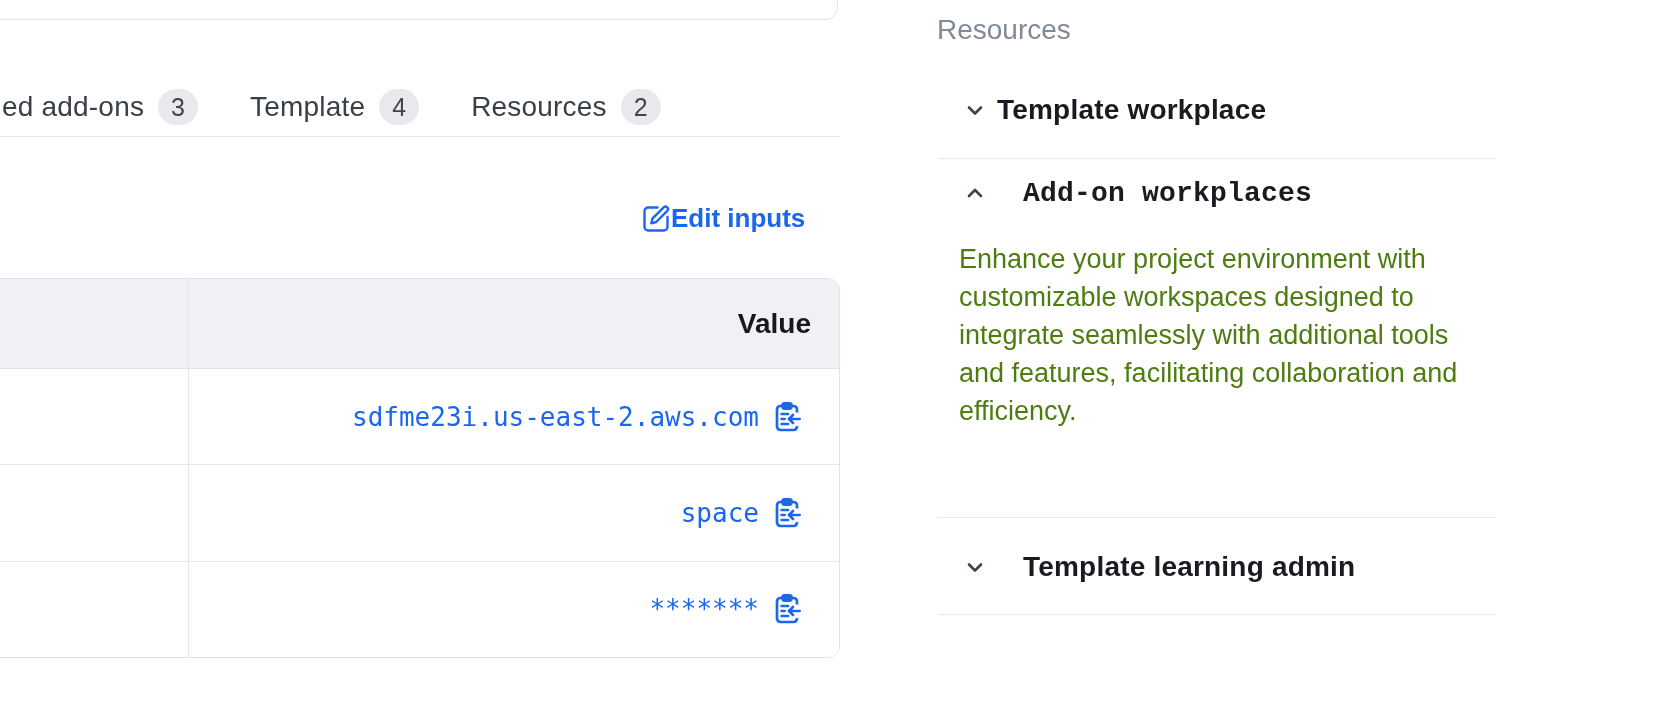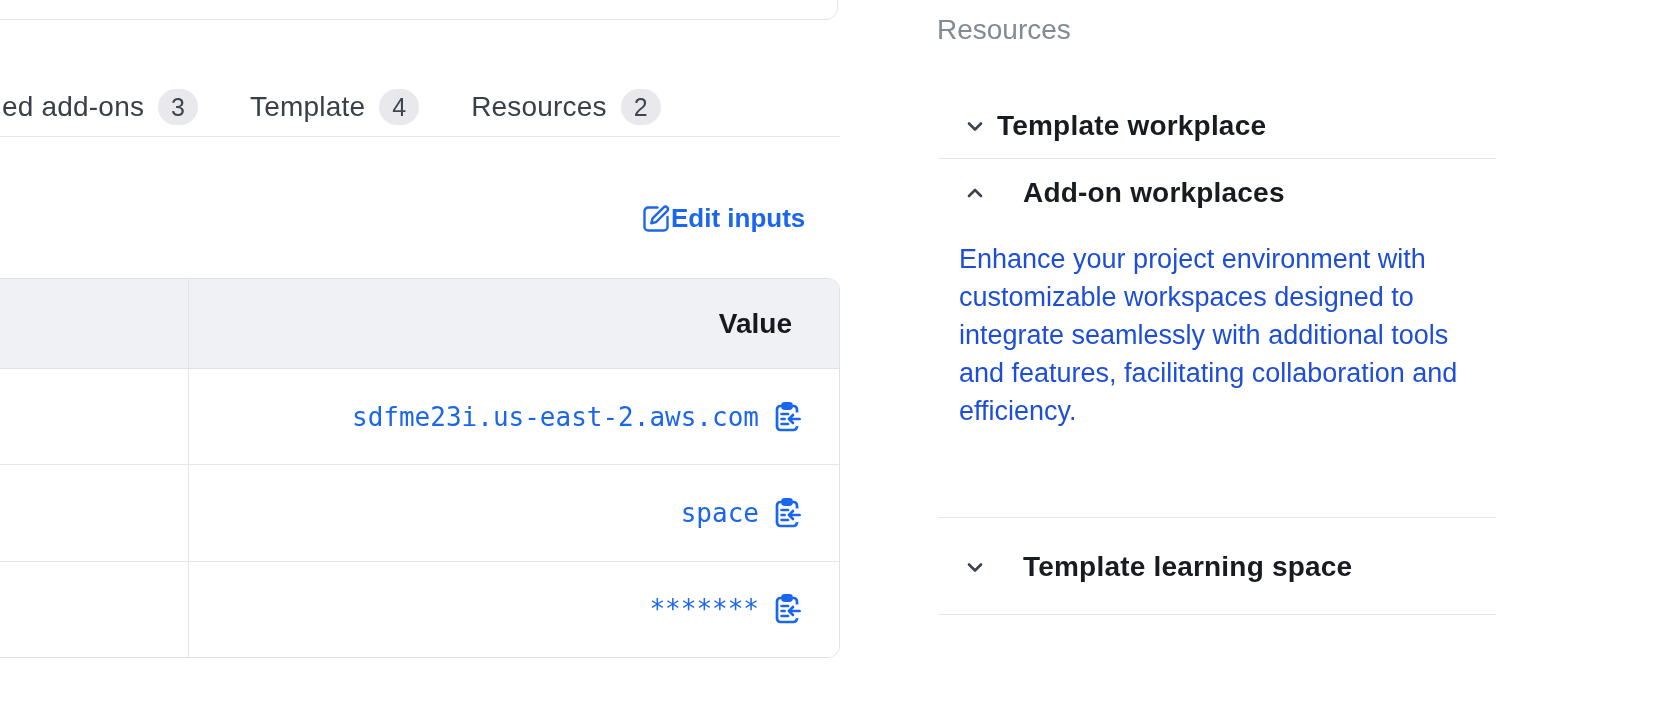--- a/index.html
+++ b/index.html
@@ -32,37 +32,37 @@
   .inputs-table { position: absolute; left: -212px; top: 278px; width: 1052px; height: 380px;
     background: #fff; border: 1px solid #e0e2e7; border-radius: 12px; overflow: hidden;
     display: flex; flex-direction: column; }
   .t-header { height: 90px; background: #f0f1f4; border-bottom: 1px solid #e0e2e7;
     display: flex; flex-shrink: 0; }
   .t-row { flex: 1; display: flex; background: #fff; }
   .t-row + .t-row { border-top: 1px solid #e4e6ea; }
   .c-key { width: 400px; flex-shrink: 0; border-right: 1px solid #e3e4e9; }
   .c-val { flex: 1; display: flex; align-items: center; justify-content: flex-end;
     padding-right: 36px; gap: 12px; }
-  .t-header .c-val { font-size: 28px; font-weight: 700; color: #17191e; padding-right: 47px; }
+  .t-header .c-val { font-size: 28px; font-weight: 700; color: #17191e; padding-right: 28px; }
   .mono-val { font-family: "DejaVu Sans Mono", monospace; font-size: 26px; color: #1b66ee; margin-left: 16px; }
   .copy-btn { display: flex; align-items: center; justify-content: center; cursor: pointer;
     color: #1b66ee; background: none; border: none; padding: 0; }
 
   
   .resources-title { position: absolute; left: 937px; top: 14px; font-size: 28px;
     color: #828a96; }
   .acc-row { position: absolute; left: 963px; height: 44px;
     display: flex; align-items: center; gap: 36px; cursor: pointer; white-space: nowrap; }
   .acc-title { font-size: 28px; font-weight: 700; color: #181b20; letter-spacing: 0.2px; }
   .chev { color: #3d434d; display: flex; align-items: center; }
   .acc-divider { position: absolute; left: 938px; width: 558px; height: 1px; background: #e7e8ec; }
   .acc-body { position: absolute; left: 959px; top: 240px; width: 508px;
-    font-size: 27px; line-height: 38px; color: #1d4ed8; }
+    font-size: 27px; line-height: 38px; color: #4d7c0f; }
 
-  .row1 { top: 104px; gap: 10px; } .row2 { top: 171px; } .row3 { top: 545px; }
+  .row1 { top: 88px; gap: 10px; } .row2 { top: 171px; font-family: Liberation Mono, monospace; } .row3 { top: 545px; }
   .div1 { top: 158px; } .div2 { top: 517px; } .div3 { top: 614px; }
 </style>
 </head>
 <body>
 
 <div class="canvas">
 
   <div class="top-card"></div>
 
   <div class="tabs">
@@ -177,17 +177,17 @@
   </div>
   <div class="acc-body">Enhance your project environment with customizable workspaces designed to integrate seamlessly with additional tools and features, facilitating collaboration and efficiency.</div>
   <div class="acc-divider div2"></div>
 
   <div class="acc-row row3">
     <span class="chev">
       <svg width="24" height="24" viewBox="0 0 24 24" fill="none" stroke="currentColor" stroke-width="2.6" stroke-linecap="round" stroke-linejoin="round">
         <polyline points="6,9.5 12,15.5 18,9.5"></polyline>
       </svg>
     </span>
-    <span class="acc-title">Template learning space</span>
+    <span class="acc-title">Template learning admin</span>
   </div>
   <div class="acc-divider div3"></div>
 
 </div>
 
 </body></html>

